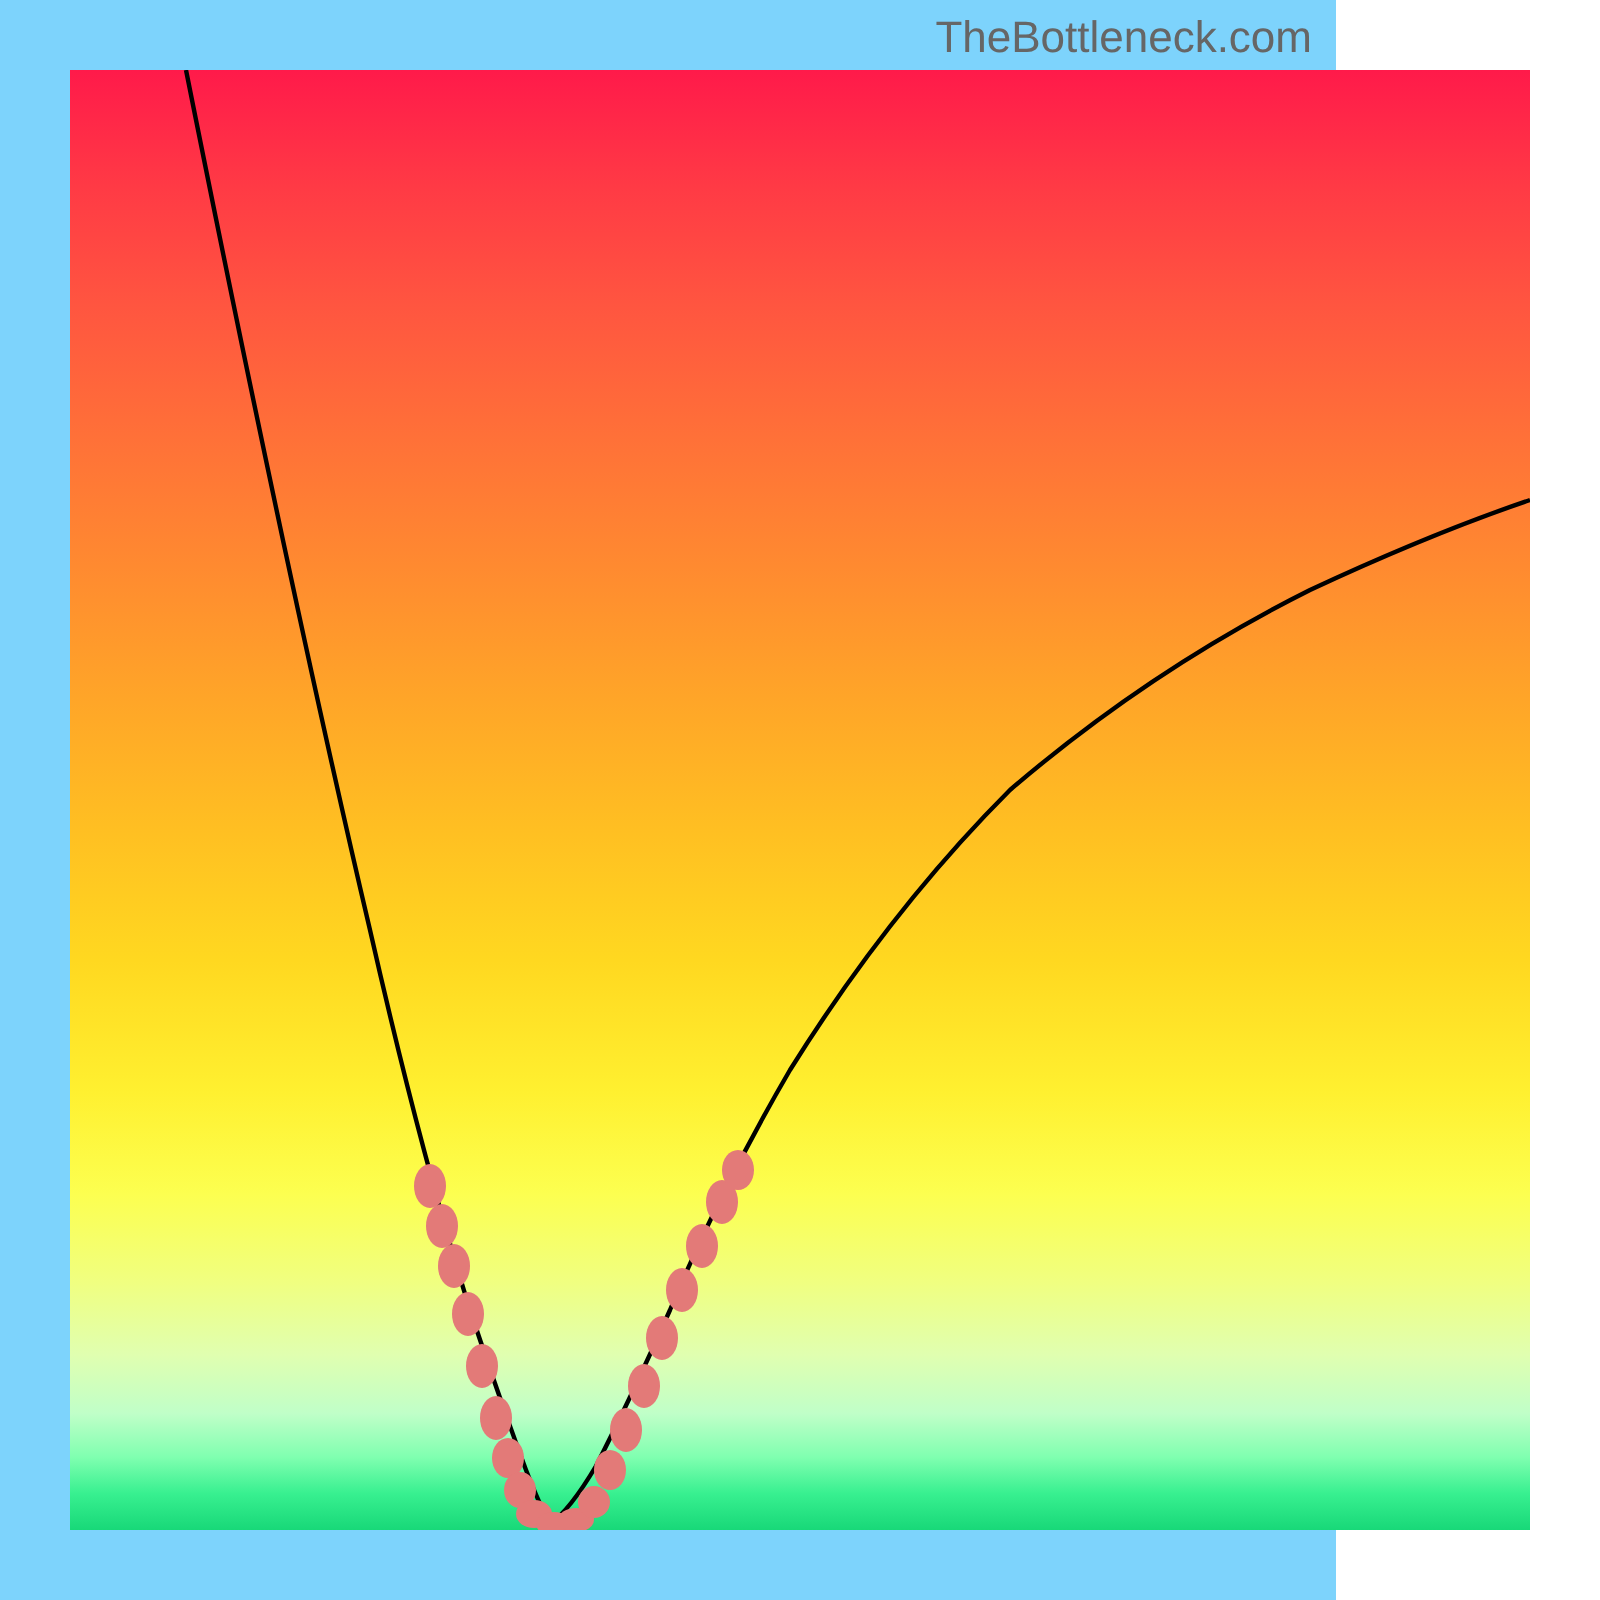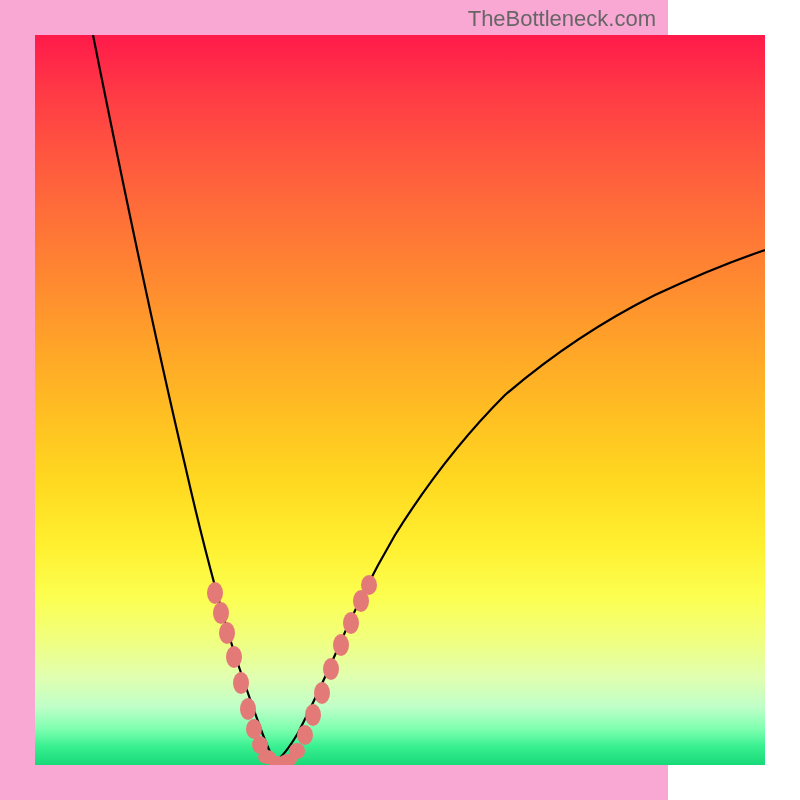--- a/index.html
+++ b/index.html
@@ -6,21 +6,21 @@
     margin: 0;
     padding: 0;
     width: 800px;
     height: 800px;
     overflow: hidden;
     font-family: Arial, sans-serif;
   }
   .container {
     width: 668px;
     height: 800px;
-    background: #f9a8d4;
+    background: #7dd3fc;
     position: relative;
   }
   .watermark {
     position: absolute;
     top: 6px;
     right: 12px;
     color: #666;
     font-size: 22px;
     font-weight: 500;
     z-index: 10;

